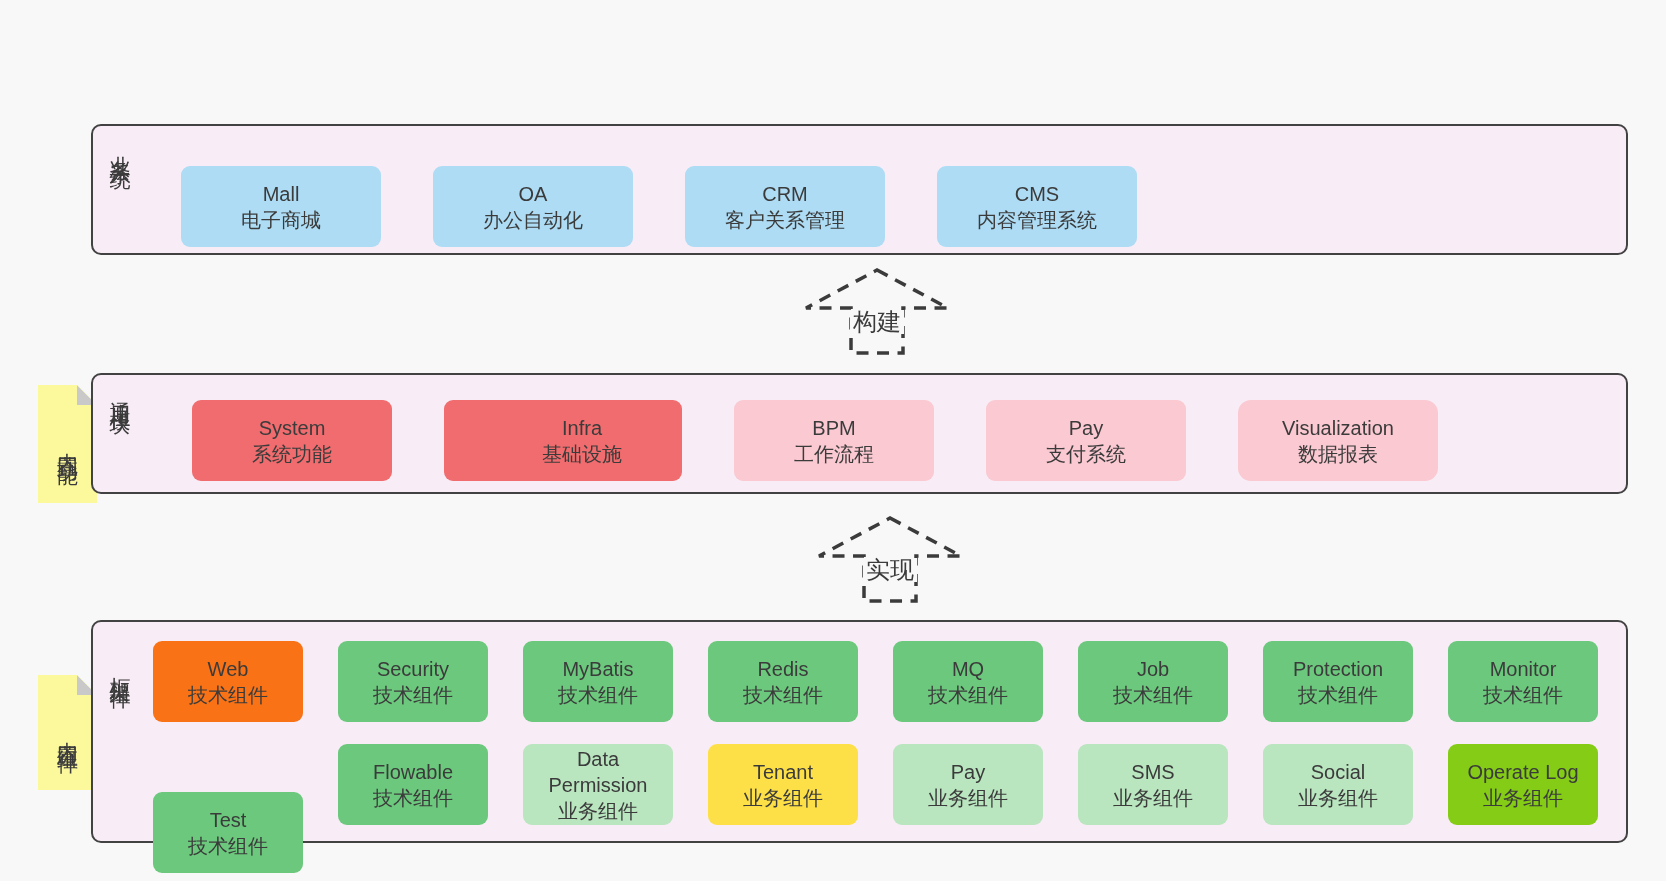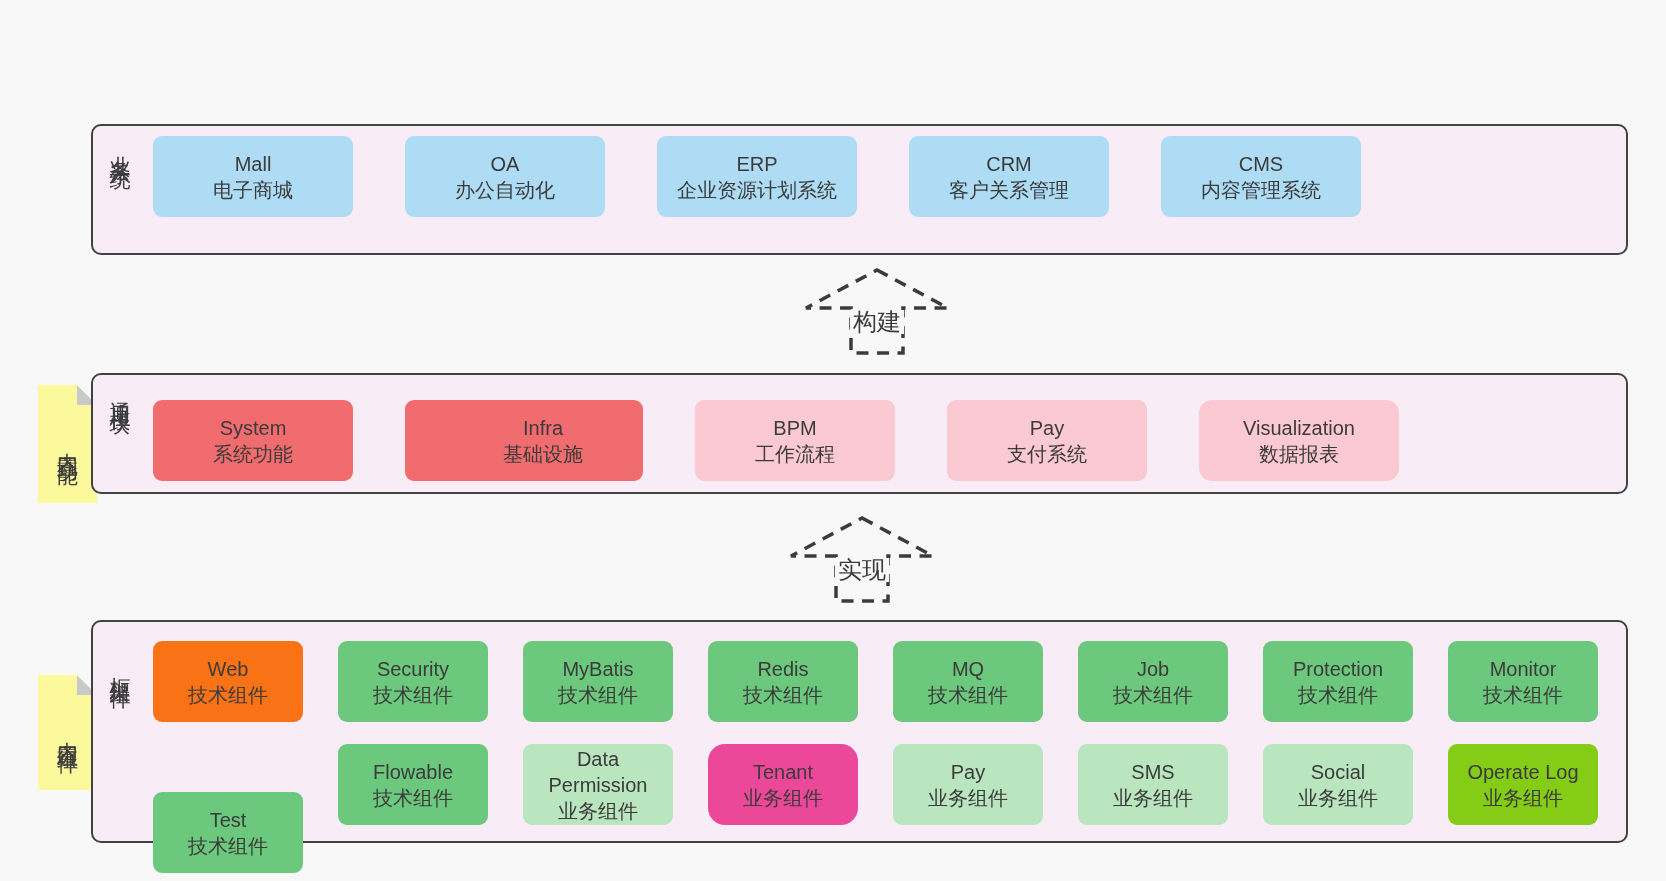--- a/index.html
+++ b/index.html
@@ -66,32 +66,28 @@
     <div class="sticky-fold"></div>
     <span class="sticky-label">内置功能</span>
   </div>
   <div class="sticky" style="left:38px;top:675px;height:115px;">
     <div class="sticky-fold"></div>
     <span class="sticky-label">内置组件</span>
   </div>
 
   <div class="band" style="top:124px;height:131px;">
     <span class="band-label" style="top:13px;">业务系统</span>
-    <div class="row row-wide" style="top:10px;gap:52px;">
+    <div class="row row-wide" style="top:40px;gap:52px;margin-left:28px;">
         <div class="box" style="background: rgb(173, 220, 244);">
           <div class="box-name">Mall</div>
           <div class="box-desc">电子商城</div>
         </div>
         <div class="box" style="background: rgb(173, 220, 244);">
           <div class="box-name">OA</div>
           <div class="box-desc">办公自动化</div>
-        </div>
-        <div class="box" style="background: rgb(173, 220, 244);">
-          <div class="box-name">ERP</div>
-          <div class="box-desc">企业资源计划系统</div>
         </div>
         <div class="box" style="background: rgb(173, 220, 244);">
           <div class="box-name">CRM</div>
           <div class="box-desc">客户关系管理</div>
         </div>
         <div class="box" style="background: rgb(173, 220, 244);">
           <div class="box-name">CMS</div>
           <div class="box-desc">内容管理系统</div>
         </div>
       </div>
@@ -99,21 +95,21 @@
 
   <div class="arrow" style="left:802px;top:266px;">
     <svg viewBox="0 0 150 92">
       <path d="M75 4 L146 42 L101 42 L101 87 L49 87 L49 42 L4 42 Z" fill="none" stroke="#3b3b3b" stroke-width="3.5" stroke-dasharray="12 8.5"></path>
     </svg>
     <span class="arrow-label">构建</span>
   </div>
 
   <div class="band" style="top:373px;height:121px;">
     <span class="band-label" style="top:10px;">通用模块</span>
-    <div class="row row-wide" style="top:25px;gap:52px;">
+    <div class="row row-wide" style="top:25px;gap:52px;margin-left:39px;">
         <div class="box" style="background: rgb(240, 108, 110);">
           <div class="box-name">System</div>
           <div class="box-desc">系统功能</div>
         </div>
         <div class="box" style="background: rgb(240, 108, 110); padding-left: 38px;">
           <div class="box-name">Infra</div>
           <div class="box-desc">基础设施</div>
         </div>
         <div class="box" style="background: rgb(250, 201, 209);">
           <div class="box-name">BPM</div>
@@ -123,21 +119,21 @@
           <div class="box-name">Pay</div>
           <div class="box-desc">支付系统</div>
         </div>
         <div class="box" style="background: rgb(250, 201, 209); border-radius: 13px;">
           <div class="box-name">Visualization</div>
           <div class="box-desc">数据报表</div>
         </div>
       </div>
   </div>
 
-  <div class="arrow" style="left:787px;top:514px;">
+  <div class="arrow" style="left:815px;top:514px;">
     <svg viewBox="0 0 150 92">
       <path d="M75 4 L146 42 L101 42 L101 87 L49 87 L49 42 L4 42 Z" fill="none" stroke="#3b3b3b" stroke-width="3.5" stroke-dasharray="12 8.5"></path>
     </svg>
     <span class="arrow-label">实现</span>
   </div>
 
   <div class="band" style="top:620px;height:223px;">
     <span class="band-label" style="top:38px;">框架组件</span>
     <div class="row row-narrow" style="top:19px;gap:35px;">
         <div class="box" style="background: #f97316;">
@@ -179,21 +175,21 @@
           <div class="box-desc">技术组件</div>
         </div>
         <div class="box" style="background: rgb(107, 200, 124);">
           <div class="box-name">Flowable</div>
           <div class="box-desc">技术组件</div>
         </div>
         <div class="box" style="background: rgb(185, 229, 191);">
           <div class="box-name">Data Permission</div>
           <div class="box-desc">业务组件</div>
         </div>
-        <div class="box" style="background: #ec4899; border-radius: 17px;">
+        <div class="box" style="background: #fde047;">
           <div class="box-name">Tenant</div>
           <div class="box-desc">业务组件</div>
         </div>
         <div class="box" style="background: rgb(185, 229, 191);">
           <div class="box-name">Pay</div>
           <div class="box-desc">业务组件</div>
         </div>
         <div class="box" style="background: rgb(185, 229, 191);">
           <div class="box-name">SMS</div>
           <div class="box-desc">业务组件</div>

